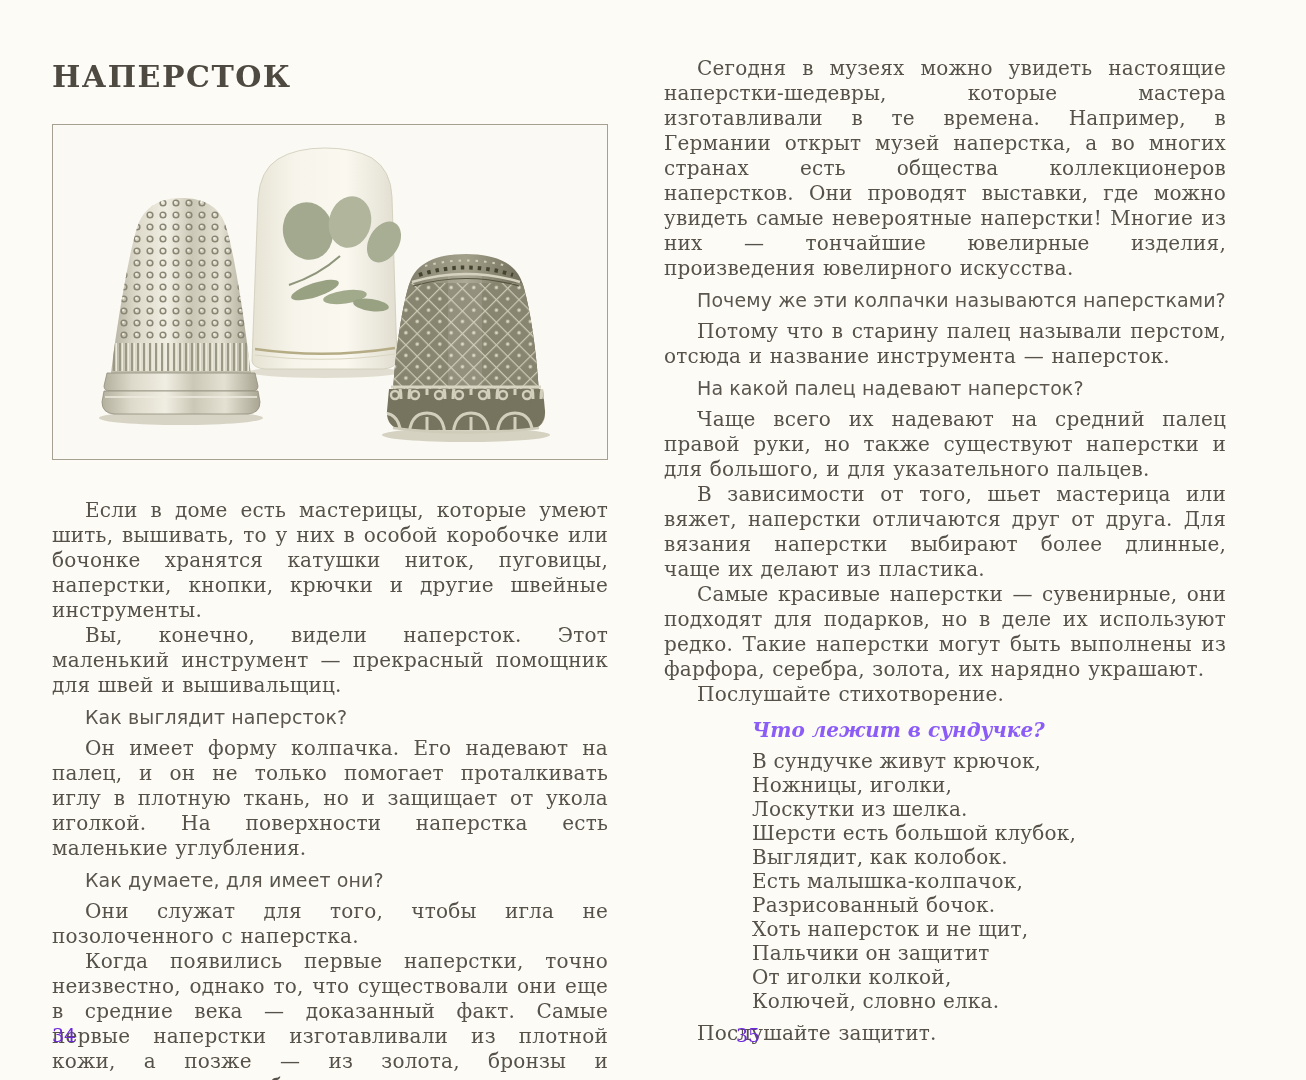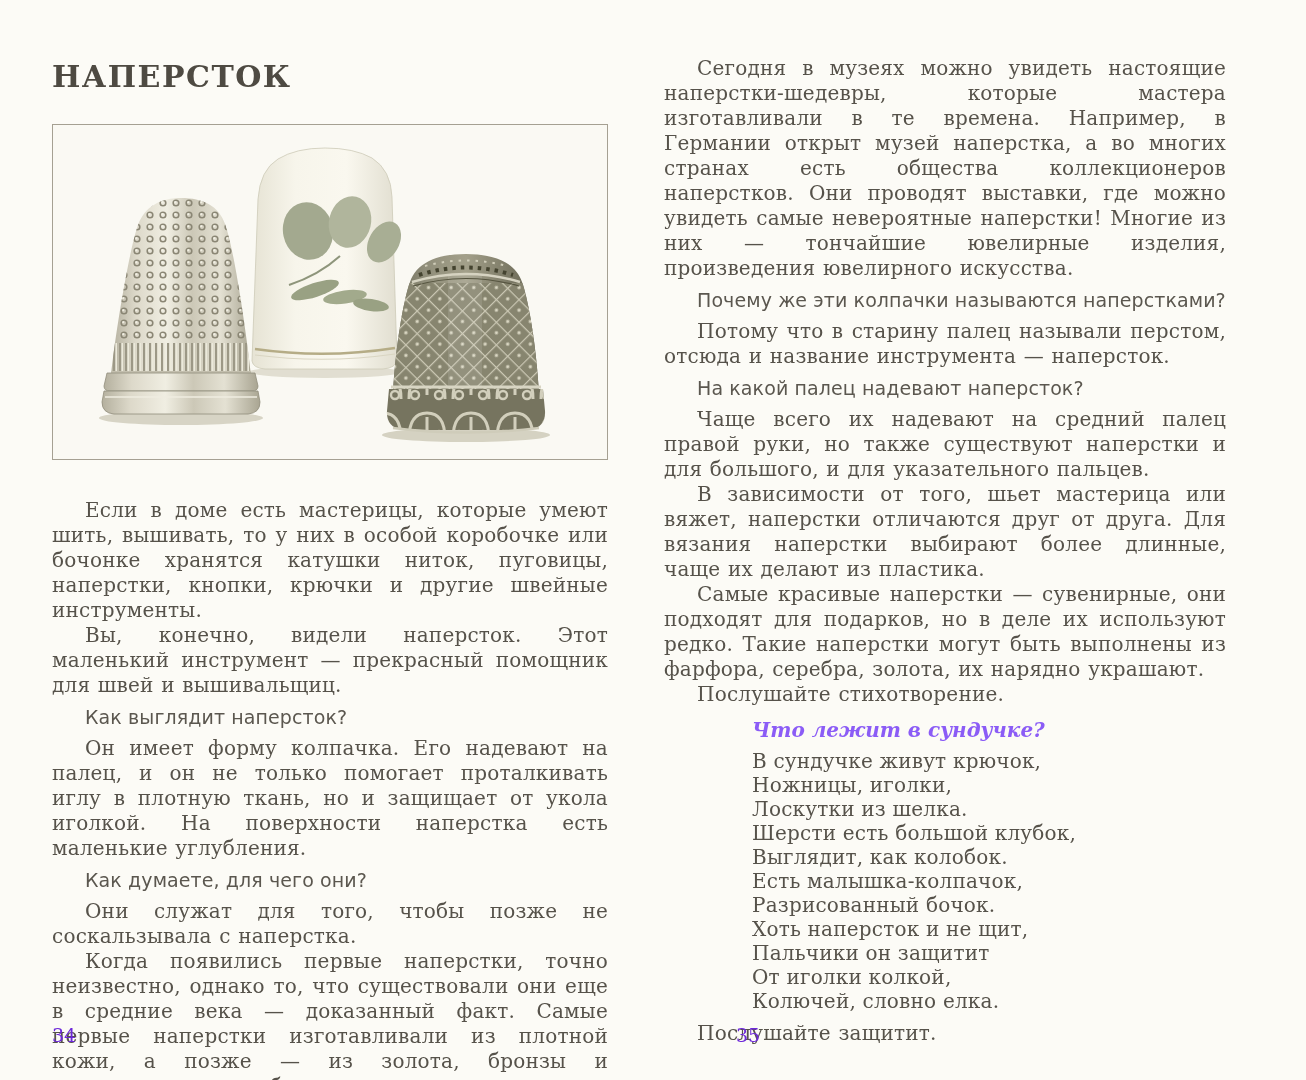--- a/index.html
+++ b/index.html
@@ -157,22 +157,22 @@
         <path d="M340 303 Q413 312 486 303" stroke="#cfccba" stroke-width="2.5" fill="none"></path>
       </g>
     </svg>
   </div>
 
   <div class="text-block">
     <p class="p">Если в доме есть мастерицы, которые умеют шить, вышивать, то у них в особой коробочке или бочонке хранятся катушки ниток, пуговицы, наперстки, кнопки, крючки и другие швейные инструменты.</p>
     <p class="p">Вы, конечно, видели наперсток. Этот маленький инструмент — прекрасный помощник для швей и вышивальщиц.</p>
     <p class="q">Как выглядит наперсток?</p>
     <p class="p">Он имеет форму колпачка. Его надевают на палец, и он не только помогает проталкивать иглу в плотную ткань, но и защищает от укола иголкой. На поверхности наперстка есть маленькие углубления.</p>
-    <p class="q">Как думаете, для чего они?</p>
-    <p class="p">Они служат для того, чтобы позже не соскальзывала с наперстка.</p>
+    <p class="q">Как думаете, для имеет они?</p>
+    <p class="p">Они служат для того, чтобы игла не позолоченного с наперстка.</p>
     <p class="p">Когда появились первые наперстки, точно неизвестно, однако то, что существовали они еще в средние века — доказанный факт. Самые первые наперстки изготавливали из плотной кожи, а позже — из золота, бронзы и позолоченного серебра.</p>
   </div>
 </div>
 
 <div class="col col-right">
   <p class="p first">Сегодня в музеях можно увидеть настоящие наперстки-шедевры, которые мастера изготавливали в те времена. Например, в Германии открыт музей наперстка, а во многих странах есть общества коллекционеров наперстков. Они проводят выставки, где можно увидеть самые невероятные наперстки! Многие из них — тончайшие ювелирные изделия, произведения ювелирного искусства.</p>
   <p class="q">Почему же эти колпачки называются наперстками?</p>
   <p class="p">Потому что в старину палец называли перстом, отсюда и название инструмента — наперсток.</p>
   <p class="q">На какой палец надевают наперсток?</p>
   <p class="p">Чаще всего их надевают на средний палец правой руки, но также существуют наперстки и для большого, и для указательного пальцев.</p>

